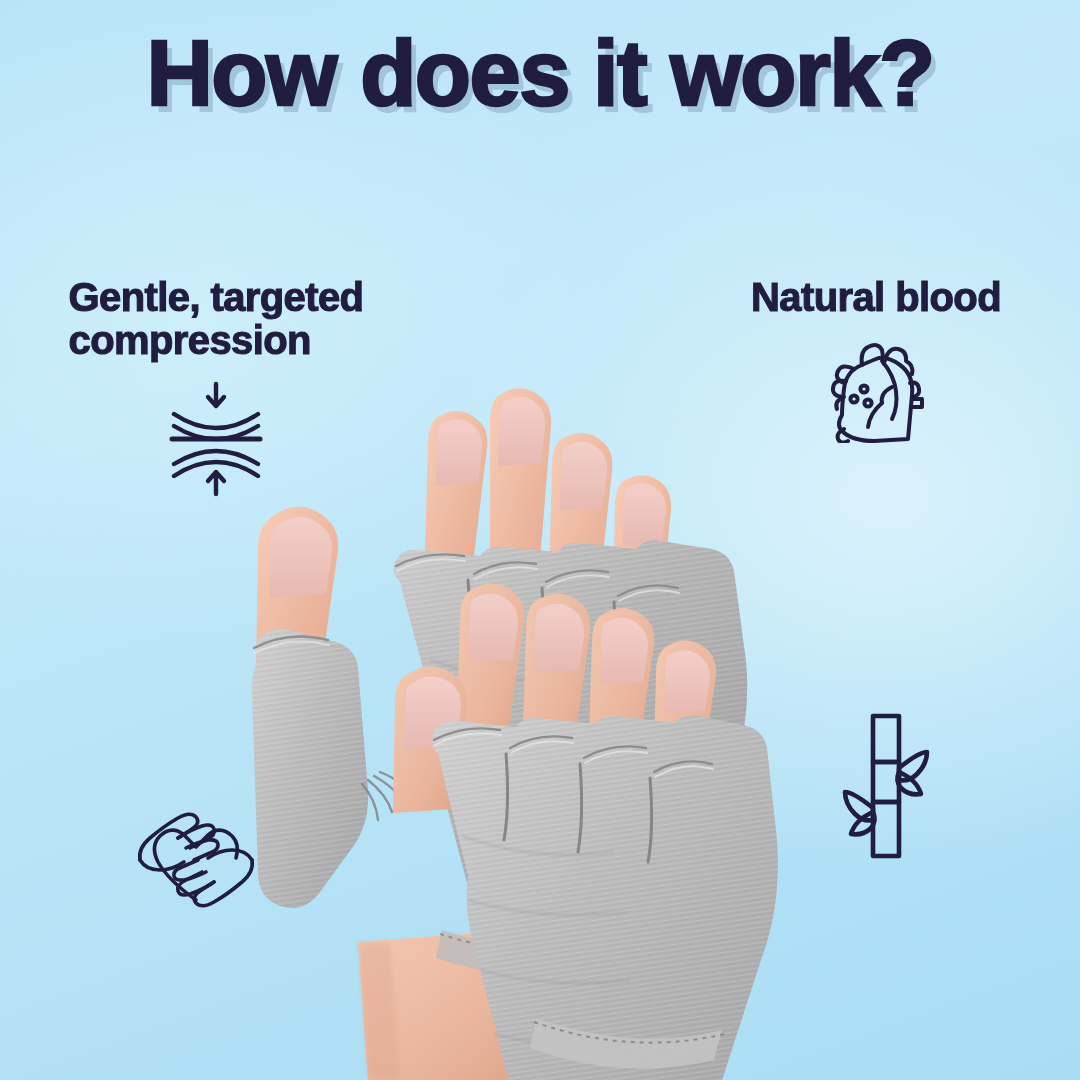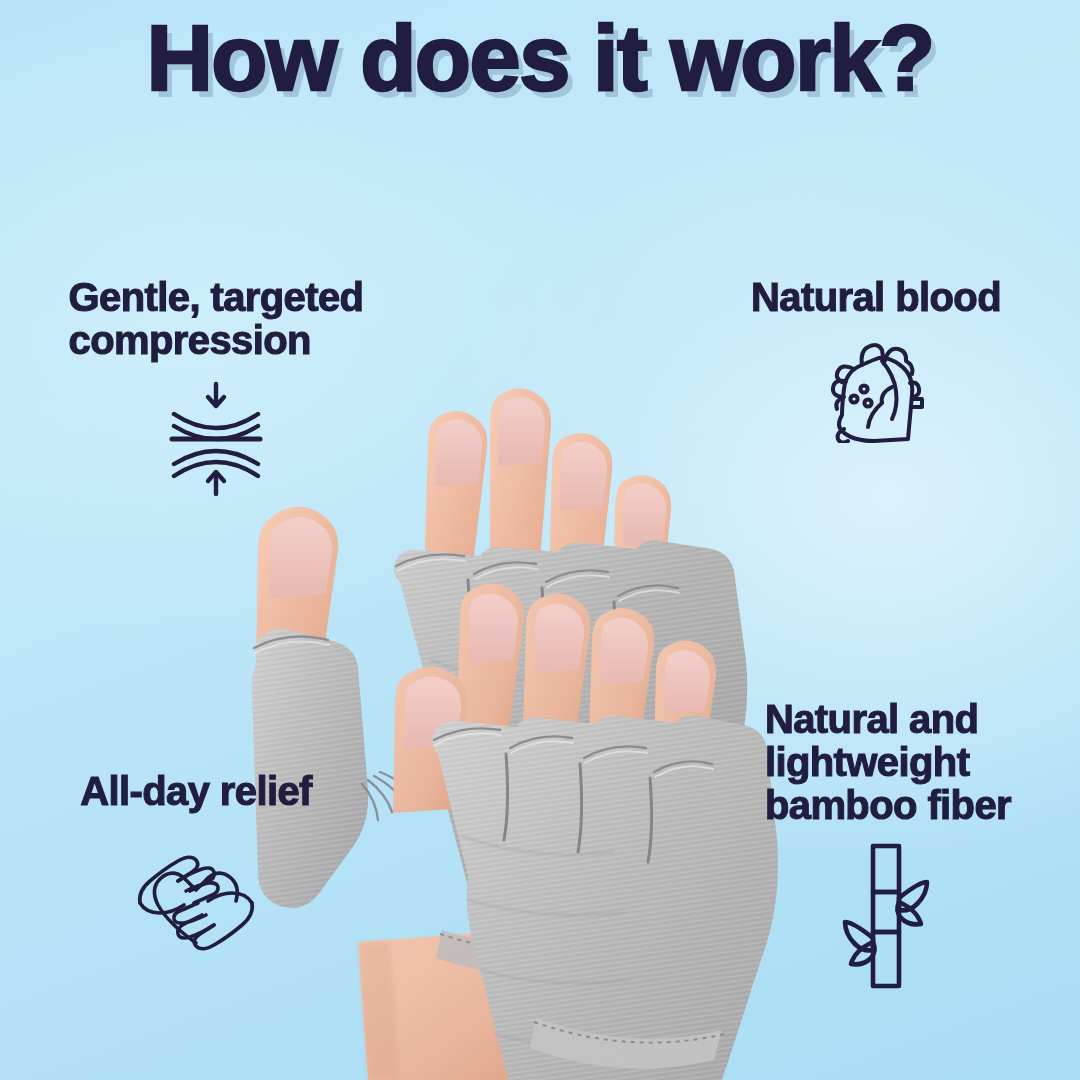--- a/index.html
+++ b/index.html
@@ -15,21 +15,21 @@
     font-family: "Liberation Sans", sans-serif;
     background:
       radial-gradient(ellipse 70% 55% at 82% 46%, #daf2fc 0%, rgba(218,242,252,0) 62%),
       radial-gradient(ellipse 60% 45% at 18% 30%, #cdeefb 0%, rgba(205,238,251,0) 65%),
       linear-gradient(160deg, #b9e4f7 0%, #c3e9f9 30%, #b7e3f6 58%, #a9ddf4 100%);
   }
 
   
   .title {
     position: absolute;
-    top: 12px;
+    top: 27px;
     left: 0;
     width: 1080px;
     text-align: center;
     font-size: 92px;
     line-height: 1.0;
     font-weight: 700;
     letter-spacing: -1.5px;
     color: #211d40;
     text-shadow: 6px 7px 0 rgba(120,150,175,0.42);
     -webkit-text-stroke: 2.6px #211d40;
@@ -351,45 +351,37 @@
       <path d="M68 48 q-12 6 -10 16"></path>
       <path d="M58 64 q-12 10 -14 24"></path>
       <circle cx="40" cy="50" r="3.6"></circle>
       <circle cx="30" cy="60" r="3.6"></circle>
       <circle cx="44" cy="64" r="3.6"></circle>
       <path d="M20 90 q-8 4 -6 10 q3 6 10 2"></path>
     </svg>
   </div>
 
   <div class="feature f-relief">
-    <div class="feature-label">
-      <span>All-day relief</span>
-    </div>
     <svg class="feature-icon" width="124" height="124" viewBox="0 0 124 124" fill="none" stroke="#211d40" stroke-width="3.6" stroke-linecap="round" stroke-linejoin="round">
 
       <path d="M62 102 q-28 -20 -38 -38 q-8 -16 2 -26 q12 -11 24 -1 l12 12 l12 -12 q12 -10 24 1 q8 8 4 22"></path>
 
       <path d="M6 62 q-2 -12 10 -22 q14 -12 28 -20 q12 -7 18 -1 q5 6 -4 12 l-14 9"></path>
       <path d="M44 40 q12 -8 24 -12 q10 -3 12 3 q2 6 -8 11 l-16 8"></path>
       <path d="M52 50 q12 -6 22 -8 q9 -1 10 4 q1 6 -8 9 l-16 7"></path>
       <path d="M6 62 q6 10 20 10 q12 0 24 -8"></path>
 
       <path d="M118 62 q2 12 -10 22 q-14 12 -28 20 q-12 7 -18 1 q-5 -6 4 -12 l14 -9"></path>
       <path d="M80 84 q-12 8 -24 12 q-10 3 -12 -3 q-2 -6 8 -11 l16 -8"></path>
       <path d="M72 74 q-12 6 -22 8 q-9 1 -10 -4 q-1 -6 8 -9 l16 -7"></path>
       <path d="M118 62 q-6 -10 -20 -10 q-12 0 -24 8"></path>
     </svg>
   </div>
 
   <div class="feature f-bamboo">
-    <div class="feature-label">
-      <span>Natural and</span><br>
-      <span>lightweight</span><br>
-      <span>bamboo fiber</span>
-    </div>
     <svg class="feature-icon" width="110" height="152" viewBox="0 0 110 152" fill="none" stroke="#211d40" stroke-width="4.6" stroke-linecap="round" stroke-linejoin="round">
 
       <path d="M40 6 h26 v46 h-26 Z"></path>
       <path d="M40 52 h26 v40 h-26 Z"></path>
       <path d="M40 92 h26 v54 h-26 Z"></path>
 
       <path d="M66 58 q20 -16 28 -16 q0 12 -10 22 q-8 8 -18 6 Z"></path>
       <path d="M66 62 q18 8 22 22 q-12 2 -20 -6 q-6 -7 -2 -16 Z"></path>
 
       <path d="M40 98 q-20 -16 -28 -16 q0 12 10 22 q8 8 18 6 Z"></path>

